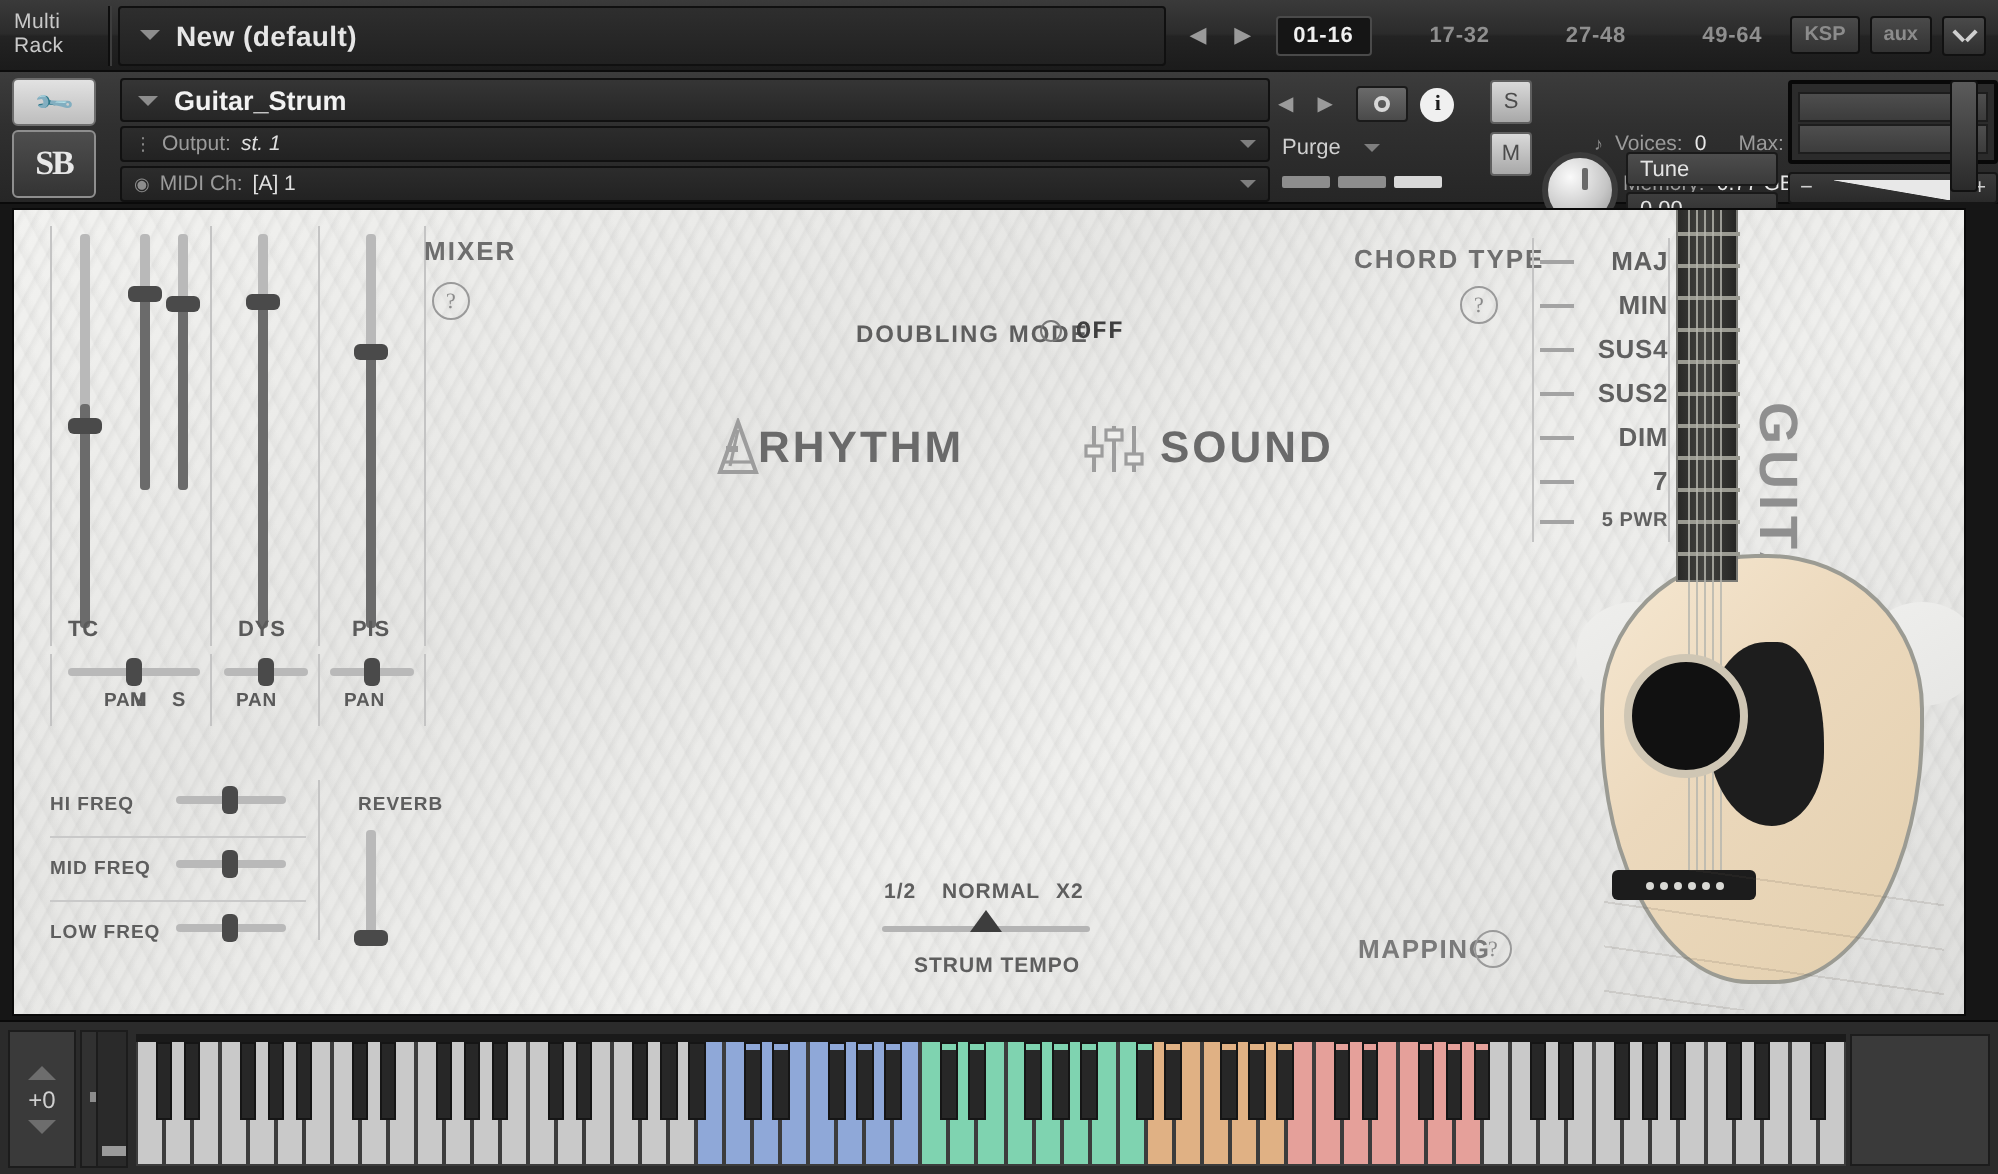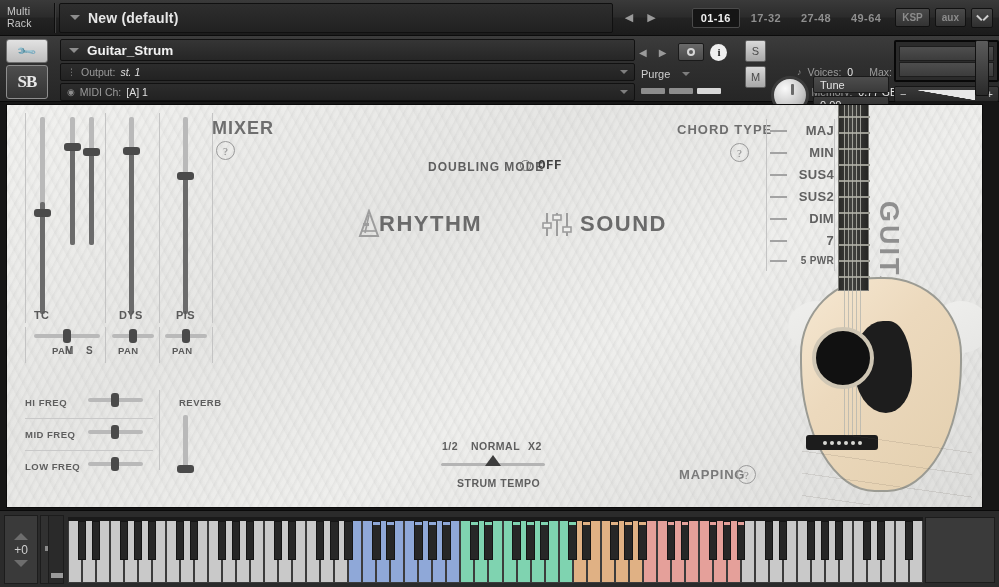--- a/index.html
+++ b/index.html
@@ -29,21 +29,21 @@
     background: linear-gradient(180deg,#2e2e2e,#212121);
     border: 1px solid #101010; border-radius: 2px;
   }
   .caret-down {
     width:0;height:0;border-left:5px solid transparent;border-right:5px solid transparent;
     border-top:5px solid #8d8d8d;
   }
   .multi-name { color:#e6e6e6; font-size:14px; font-weight:bold; letter-spacing:.2px; }
   .arrows { display:flex; gap:14px; padding:0 12px; }
   .arr { color:#9a9a9a; font-size:11px; }
-  .bank-tabs { display:flex; align-items:center; gap:2px;margin-left:24px; }
+  .bank-tabs { display:flex; align-items:center; gap:20px; }
   .bank {
     color:#8f8f8f; font-size:11px; font-weight:bold; padding:4px 9px; letter-spacing:.4px;
     border-radius:2px;
   }
   .bank.active { color:#f0f0f0; background:#151515; border:1px solid #4a4a4a; padding:3px 8px; }
   .minibtn {
     color:#8c8c8c; font-size:10px; font-weight:bold; background:linear-gradient(180deg,#4a4a4a,#333);
     border:1px solid #111; border-radius:2px; padding:3px 6px; margin-left:5px;
   }
   .shrink-btn {
@@ -185,21 +185,21 @@
   .fader .fill { position:absolute; left:0; bottom:0; width:5px; background:#6b6b6b; border-radius:2px;}
   .fader .cap {
     position:absolute; left:-6px; width:17px; height:8px;
     background:#4a4a4a; border-radius:3px;
   }
   .fader-lbl { position:absolute; color:#5a5a5a; font-size:11px; font-weight:bold; letter-spacing:.4px; }
   .hsl { position:absolute; height:4px; background:#b9b9b9; border-radius:2px; }
   .hsl .cap { position:absolute; top:-5px; width:8px; height:14px; background:#4a4a4a; border-radius:3px; }
   .pan-lbl { position:absolute; color:#5a5a5a; font-size:9.5px; font-weight:bold; letter-spacing:.4px; }
 
-  .sect-title { position:absolute; color:#6e6e6e; font-size:18px; font-weight:bold; letter-spacing:1px; }
+  .sect-title { position:absolute; color:#6e6e6e; font-size:13px; font-weight:bold; letter-spacing:1px; }
   .qmark {
     position:absolute; width:19px;height:19px;border-radius:50%;border:1.5px solid #9a9a9a;
     color:#8a8a8a;font-size:11px;display:flex;align-items:center;justify-content:center;
     font-family:"Liberation Serif",serif;
   }
   .eq-lbl{position:absolute;color:#5e5e5e;font-size:9.5px;font-weight:bold;letter-spacing:.5px;}
   .eq-div{position:absolute;height:1px;background:#c9c9c9;}
 
   
   .dbl-lbl{position:absolute;color:#5e5e5e;font-size:12px;font-weight:bold;letter-spacing:1px;}

